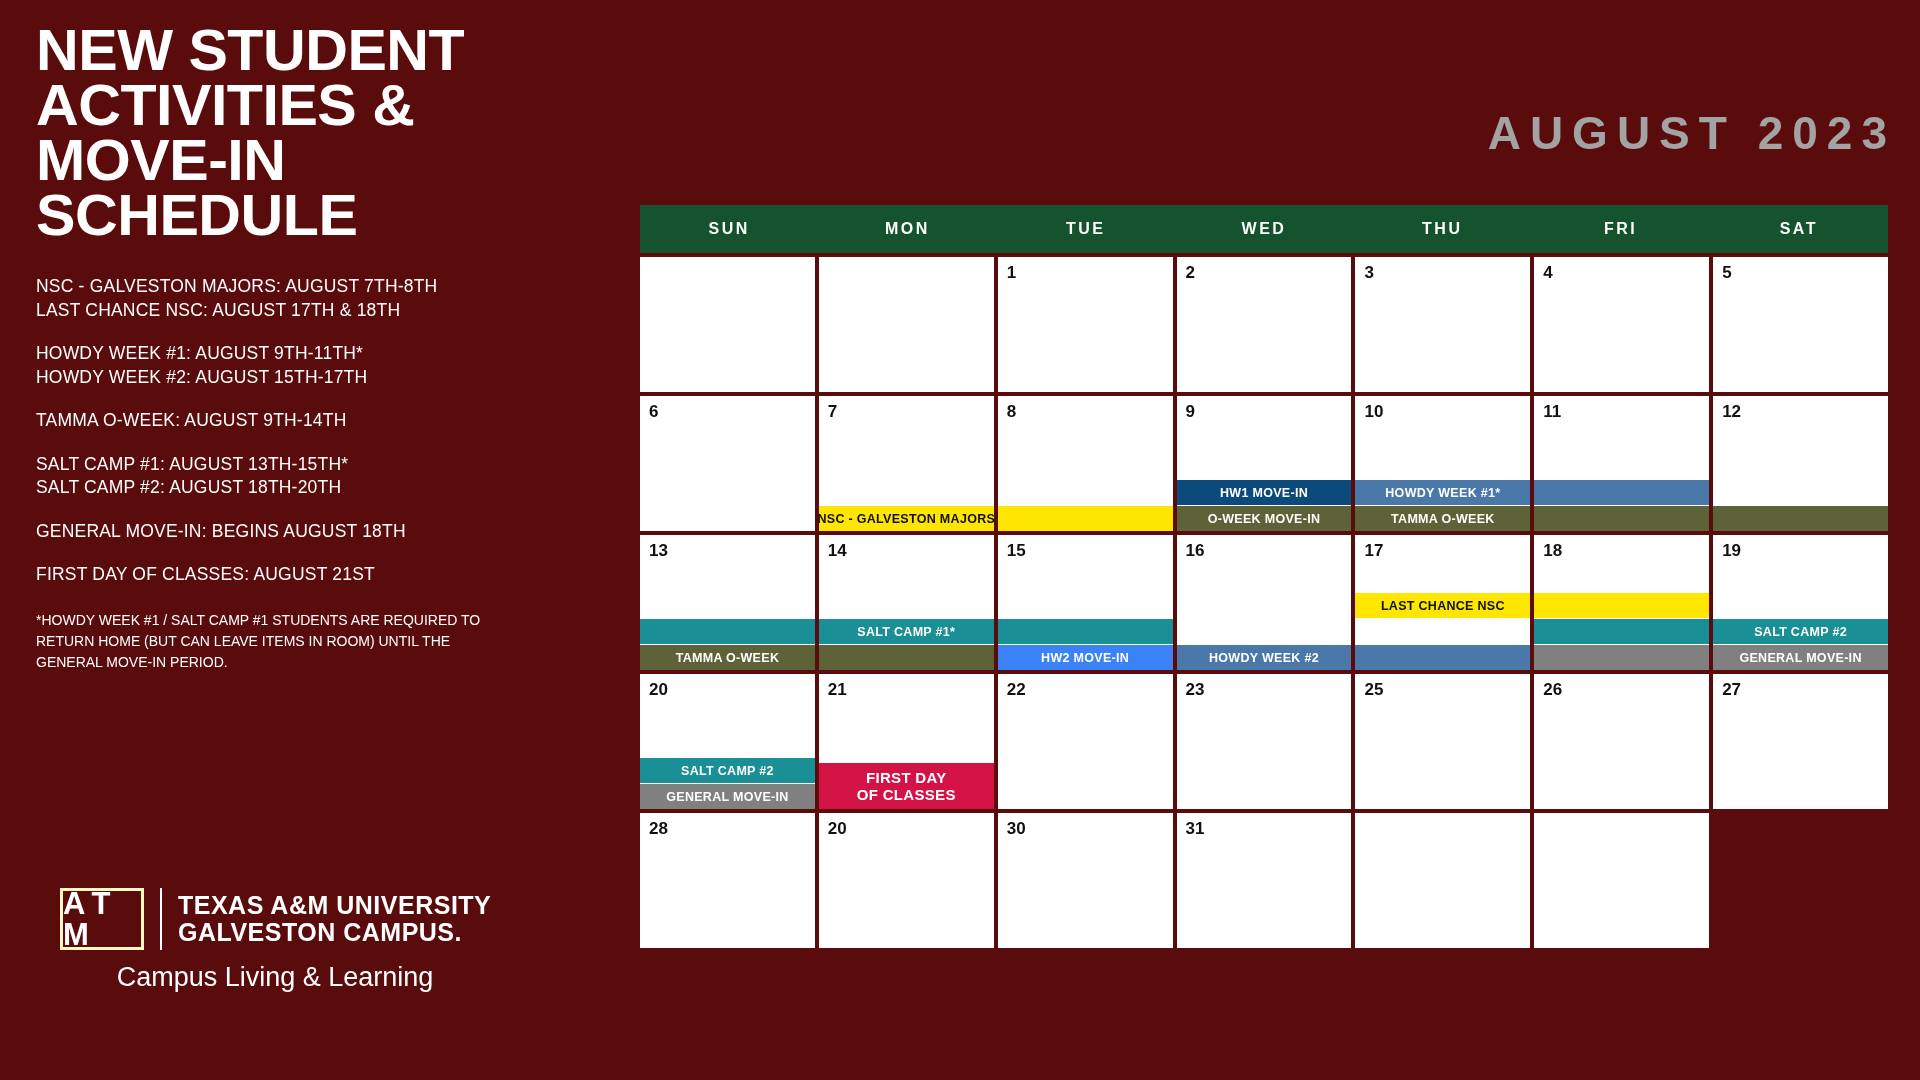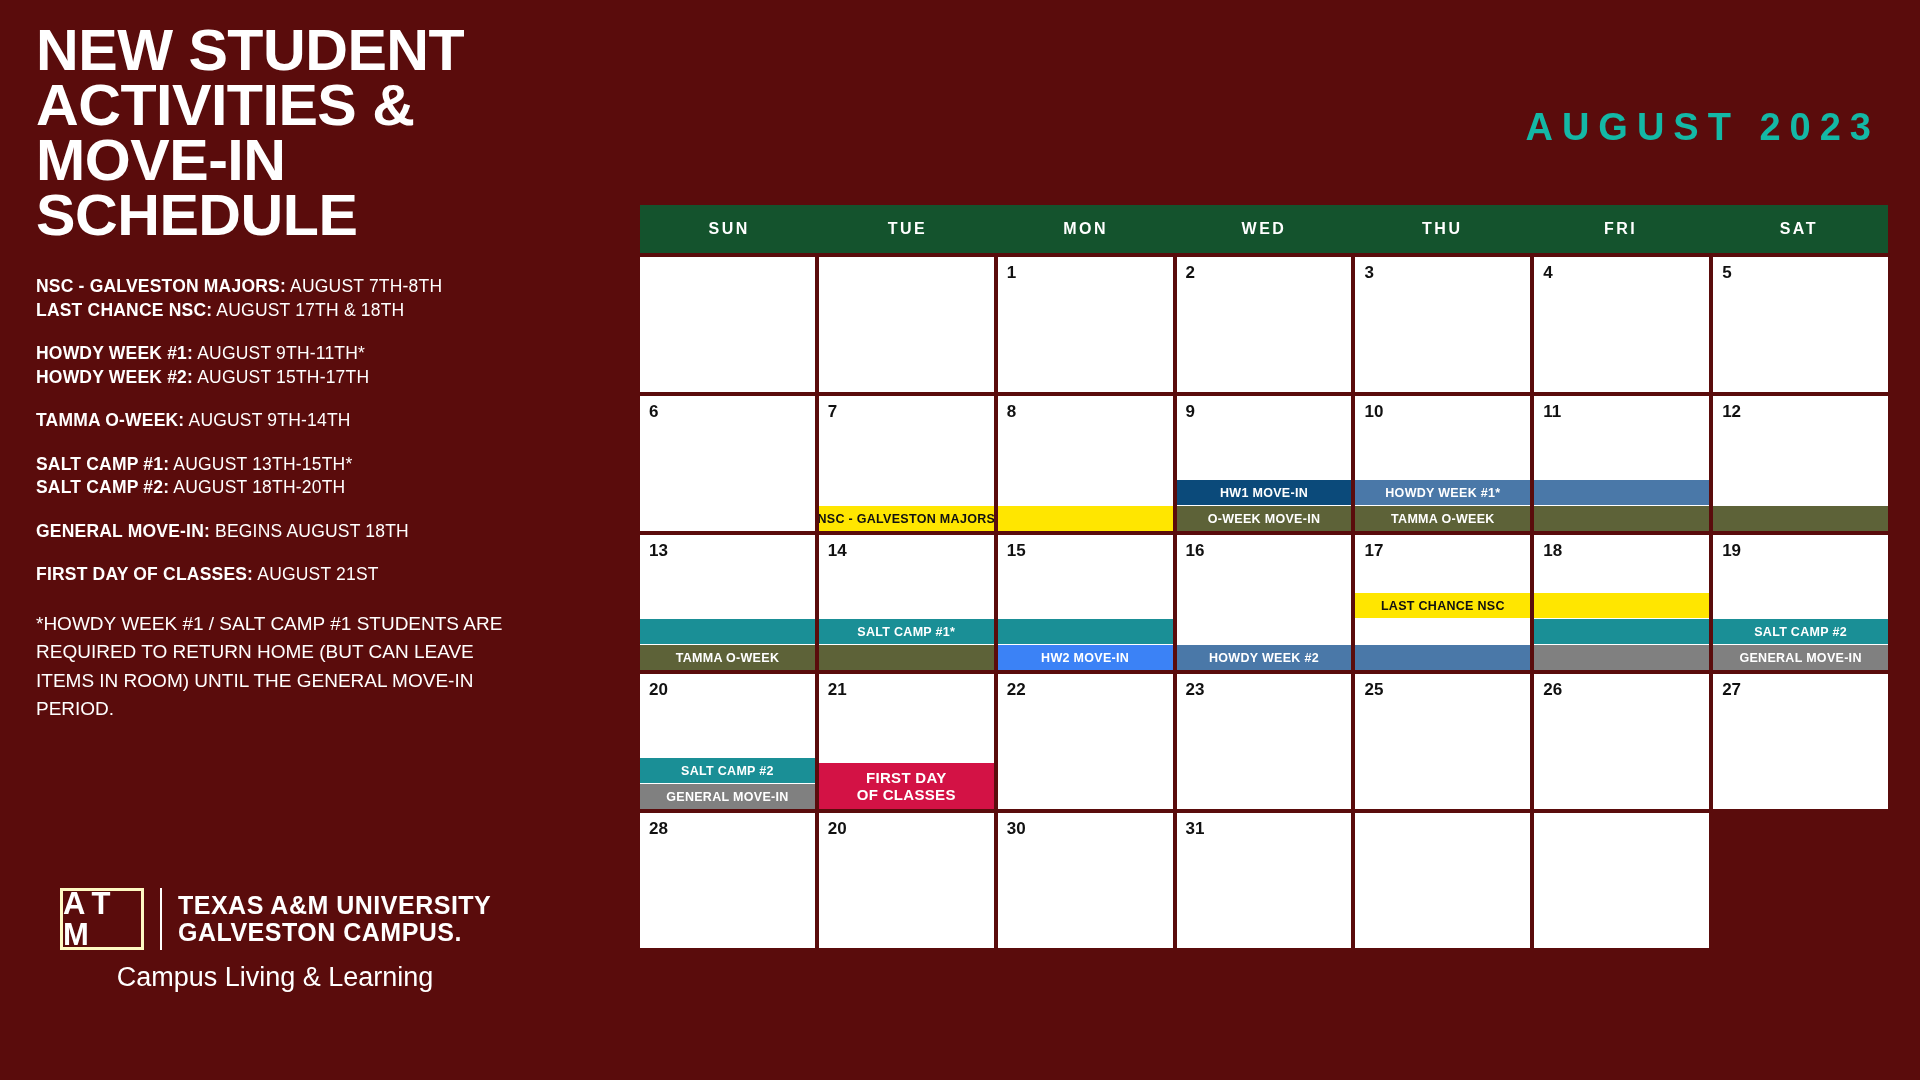--- a/index.html
+++ b/index.html
@@ -40,24 +40,24 @@
     margin-top: 36px;
     color: #ffffff;
     font-size: 17.5px;
     line-height: 1.0;
   }
   .note-group { margin-bottom: 26px; }
   .note-line {
     margin: 0 0 6px 0;
     letter-spacing: 0.2px;
   }
-  .note-line b { font-weight: 700; }
+  .note-line b { font-weight: 400; }
   .footnote {
     margin-top: 6px;
-    font-size: 19px;
+    font-size: 14px;
     line-height: 1.5;
     max-width: 470px;
     color: #ffffff;
   }
 
   
   .logo-wrap {
     position: absolute;
     left: 60px; top: 888px;
     width: 480px;
@@ -92,23 +92,23 @@
     margin-top: 12px;
     font-size: 27px;
     text-align: center;
     width: 430px;
     font-weight: 400;
   }
 
   
   .month-title {
     position: absolute;
-    right: 40px; top: 106px;
-    color: #14b8a6;
-    font-size: 38px;
+    right: 24px; top: 106px;
+    color: #a3a3a3;
+    font-size: 46px;
     font-weight: 800;
     letter-spacing: 9px;
   }
 
   .cal {
     position: absolute;
     left: 640px; top: 205px;
     width: 1248px;
   }
   .cal-head {
@@ -221,22 +221,22 @@
       </div>
     </div>
     <div class="logo-sub">Campus Living &amp; Learning</div>
   </div>
 
   <div class="month-title">AUGUST 2023</div>
 
   <div class="cal">
     <div class="cal-head">
       <div>SUN</div>
+      <div>MON</div>
       <div>TUE</div>
-      <div>MON</div>
       <div>WED</div>
       <div>THU</div>
       <div>FRI</div>
       <div>SAT</div>
     </div>
     <div class="cal-body" id="cal-body">
         <div class="cell empty"></div>
         <div class="cell empty"></div>
         <div class="cell">
           <div class="daynum">1</div>

